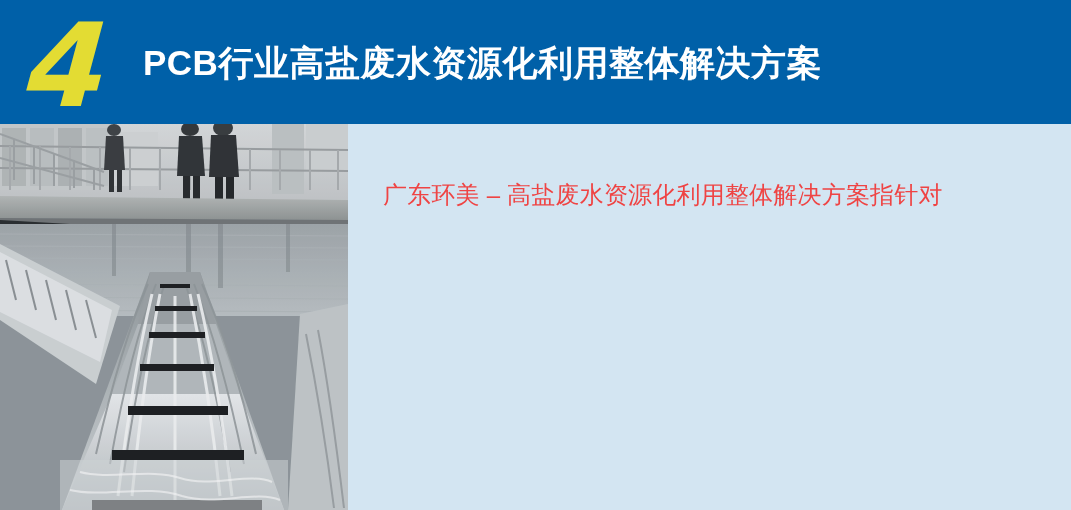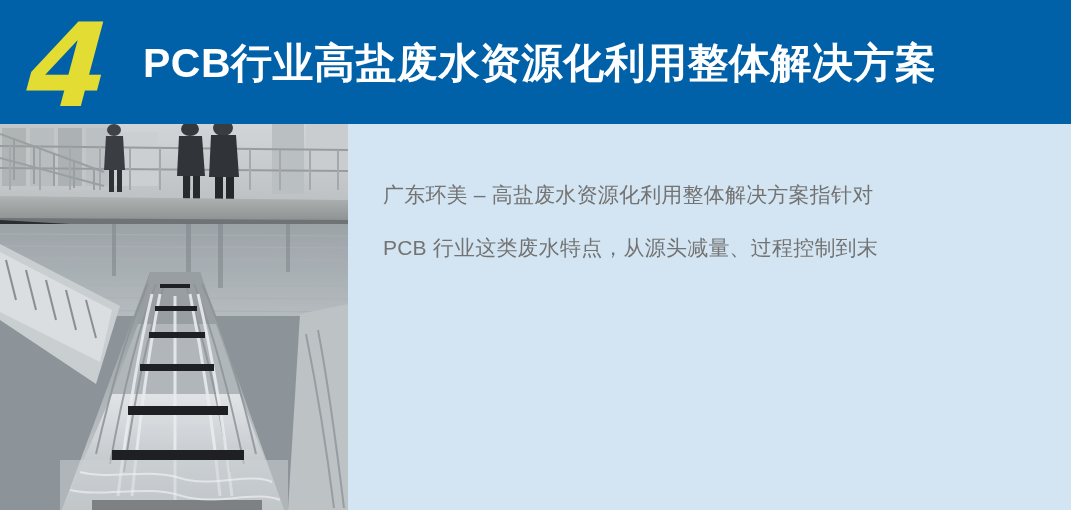--- a/index.html
+++ b/index.html
@@ -35,21 +35,21 @@
     color:#E3DC33;
     letter-spacing:-4px;
     transform:skewX(-4deg);
     user-select:none;
   }
   .header-title{
     position:absolute;
     left:143px; top:36px;
     height:56px;
     line-height:54px;
-    font-size:41px;
+    font-size:35px;
     font-weight:bold;
     color:#FFFFFF;
     letter-spacing:0.5px;
     white-space:nowrap;
   }
 
   
   .body-area{
     position:absolute; left:0; top:124px;
     width:1071px; height:386px;
@@ -64,23 +64,23 @@
     overflow:hidden;
     background:#8d959a;
   }
   .photo svg{ display:block; width:348px; height:386px; }
 
   
   .text-block{
     position:absolute;
     left:383px; top:168px;
     width:645px;
-    font-size:21px;
+    font-size:24px;
     line-height:53px;
-    color:#737373;
+    color:#ef4444;
     letter-spacing:0.2px;
   }
   .text-block p{
     white-space:nowrap;
     height:53px;
   }
 </style>
 </head>
 <body>
 
@@ -259,16 +259,15 @@
         <path d="M306 210 C316 260 326 320 334 384"></path>
         <path d="M318 206 C328 258 336 318 344 384"></path>
       </g>
 
       <rect x="0" y="0" width="348" height="386" fill="#7d8488" opacity="0.07"></rect>
     </svg>
   </div>
 
   <div class="text-block">
     <p>广东环美 – 高盐废水资源化利用整体解决方案指针对</p>
-    <p>PCB 行业这类废水特点，从源头减量、过程控制到末</p>
   </div>
 
 </div>
 
 </body></html>

